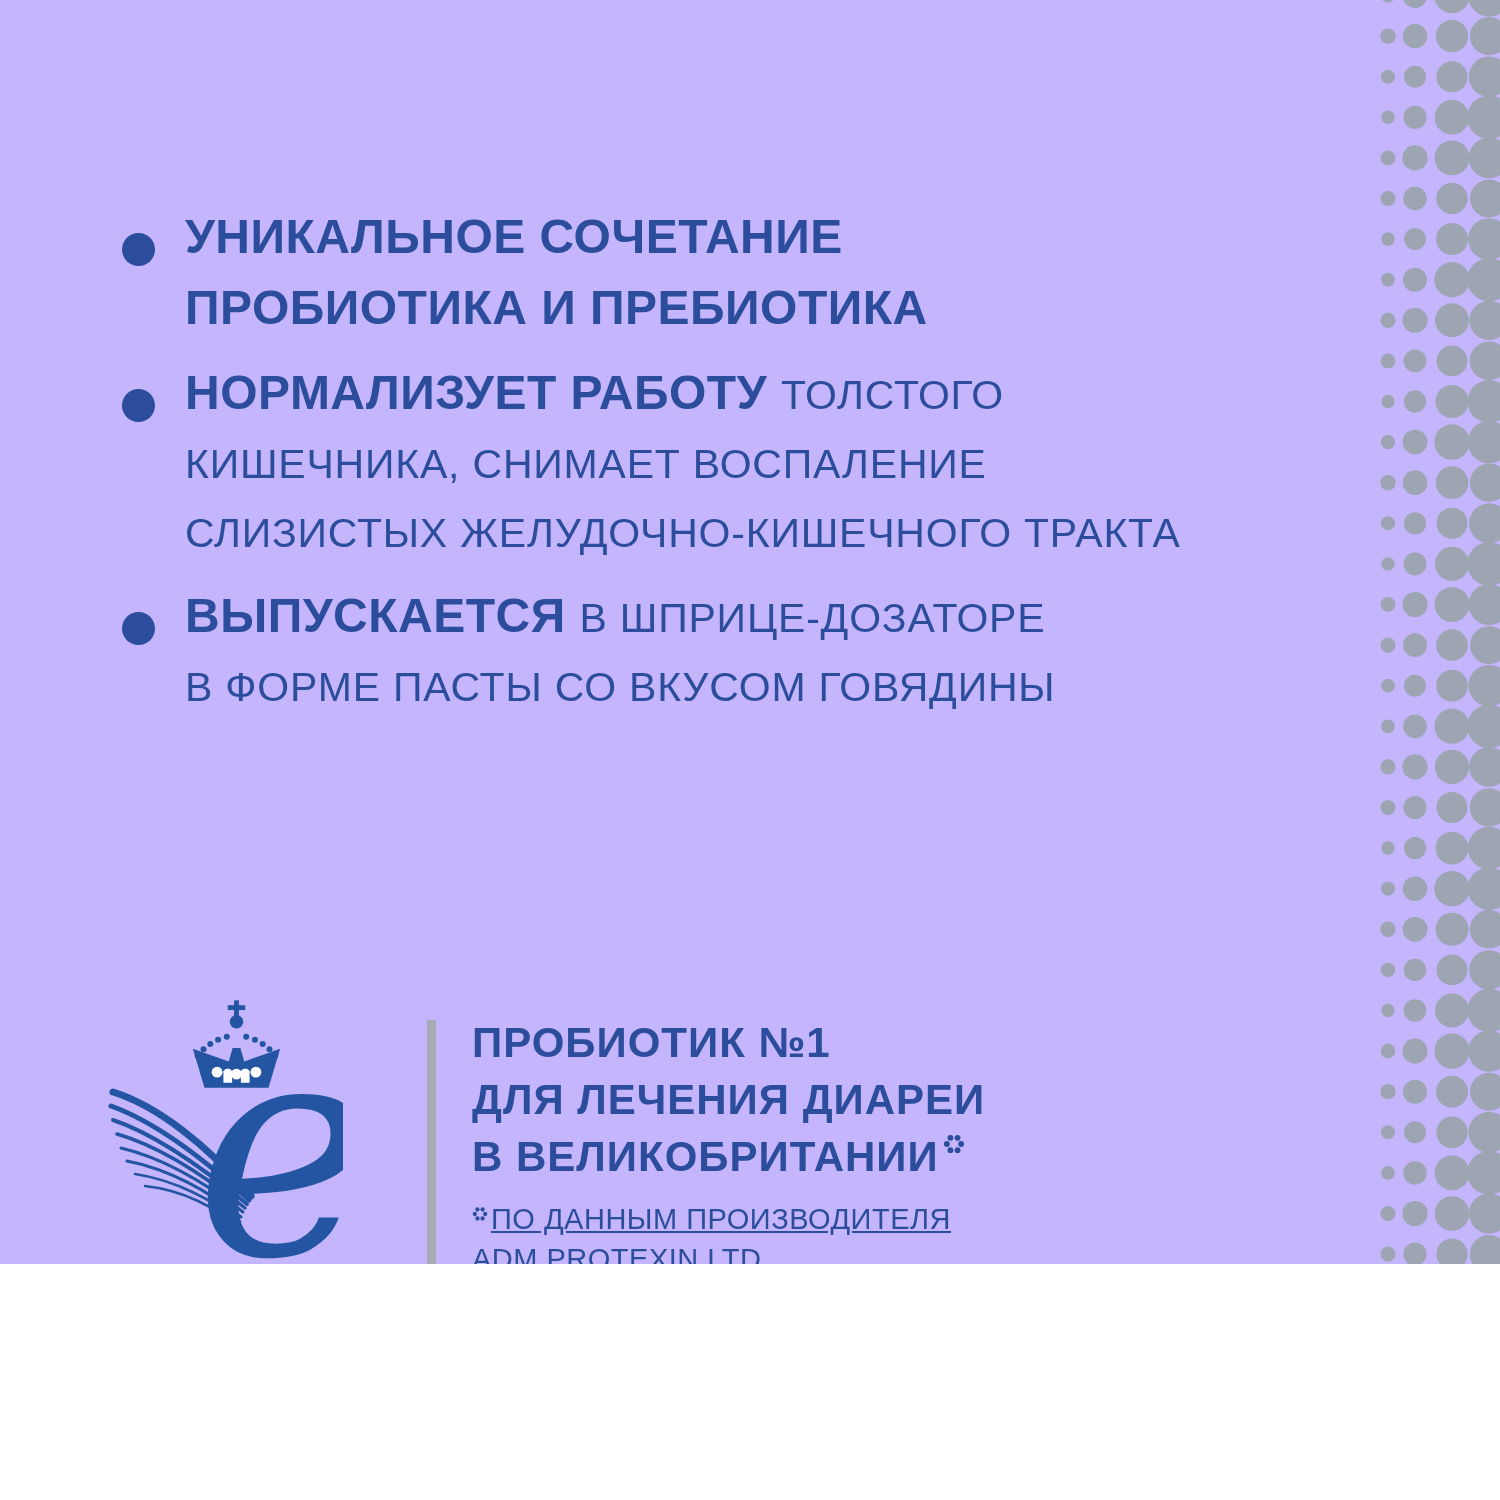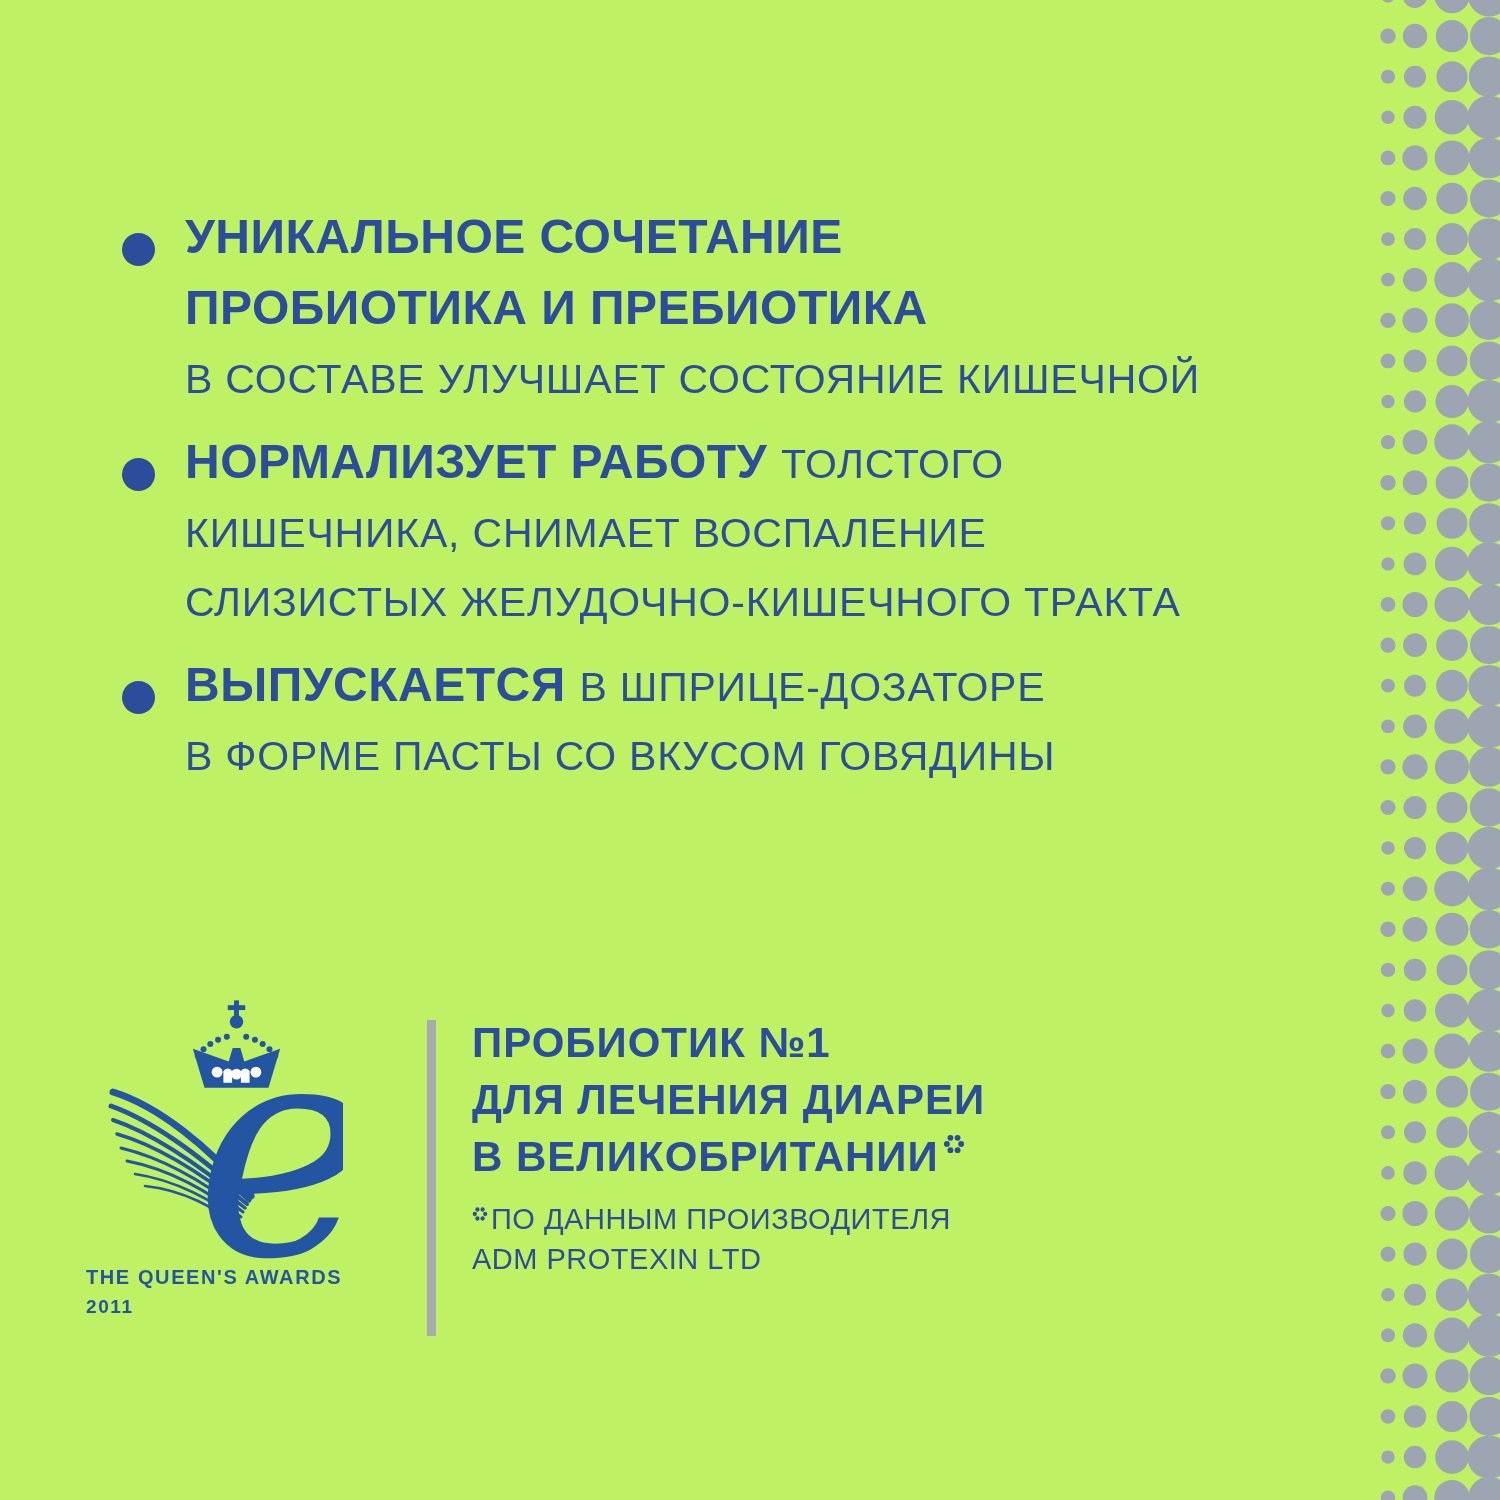--- a/index.html
+++ b/index.html
@@ -1,17 +1,17 @@
 <!DOCTYPE html>
 <html style="--accent: #2B4D9C; --logo-blue: #2355A2; --divider: #A8ABB2;"><head>
 <meta charset="utf-8">
 <style>
   html,body{margin:0;padding:0;background:#ffffff;}
   .canvas{
-    position:relative;width:1500px;height:1500px;background:#bef264;overflow:hidden;
+    position:relative;width:1500px;height:1264px;background:#c4b5fd;overflow:hidden;
     font-family:"Liberation Sans",sans-serif;
   }
   
   .dot-pattern{position:absolute;top:0;right:0;width:160px;height:1500px;}
   
   .bullets{position:absolute;left:122px;top:207px;width:1220px;margin:0;padding:0;list-style:none;}
   .bullet-item{position:relative;padding-left:63px;margin:0 0 14px 0;}
   .bullet-dot{position:absolute;left:0;top:26px;width:33px;height:33px;border-radius:50%;background:var(--accent);}
   .bullet-text .line{white-space:nowrap;line-height:60px;color:var(--accent);}
   .seg-bold{font-weight:bold;font-size:48px;letter-spacing:0.5px;}
@@ -21,21 +21,21 @@
   .winged-e-svg{position:absolute;left:103px;top:1076px;}
   .award-caption{position:absolute;left:86px;top:1262px;width:300px;text-align:left;color:var(--logo-blue);}
   .award-caption .cap-line{font-weight:bold;font-size:20px;letter-spacing:1.6px;line-height:30px;white-space:nowrap;}
   .award-caption .cap-year{font-weight:bold;font-size:19px;letter-spacing:1.6px;line-height:30px;}
   .v-divider{position:absolute;left:427px;top:1020px;width:9px;height:316px;background:var(--divider);}
   
   .claim{position:absolute;left:472px;top:1014px;color:var(--accent);}
   .claim-line{font-weight:bold;font-size:42px;line-height:57px;letter-spacing:1px;white-space:nowrap;}
   .claim .ast-sup{display:inline-block;position:relative;top:-16px;margin-left:4px;color:var(--accent);}
   .claim-footnote{margin-top:14px;font-size:29px;line-height:40px;letter-spacing:0.5px;color:var(--accent);}
-  .claim-footnote .fn-line{white-space:nowrap;}
+  .claim-footnote .fn-line{white-space:nowrap;text-decoration:underline;}
   .claim-footnote .ast-fn{display:inline-block;position:relative;top:-7px;margin-right:3px;}
   .ast-ring svg{display:inline-block;vertical-align:baseline;}
 </style>
 </head>
 <body>
 
 <div class="canvas">
 
   <svg class="dot-pattern" viewBox="1340 0 160 1500" width="160" height="1500" aria-hidden="true">
       <circle cx="1388" cy="-4.5" r="7.20" fill="#9DA5B2"></circle>
@@ -191,21 +191,20 @@
       <circle cx="1452" cy="1497.7" r="17.71" fill="#9DA5B2"></circle>
       <circle cx="1489" cy="1497.7" r="20.92" fill="#9DA5B2"></circle>
     </svg>
 
   <ul class="bullets">
       <li class="bullet-item">
         <span class="bullet-dot"></span>
         <div class="bullet-text">
           <div class="line"><span class="seg-bold">УНИКАЛЬНОЕ СОЧЕТАНИЕ</span></div>
           <div class="line"><span class="seg-bold">ПРОБИОТИКА И ПРЕБИОТИКА</span></div>
-          <div class="line"><span class="seg-reg">В СОСТАВЕ УЛУЧШАЕТ СОСТОЯНИЕ КИШЕЧНОЙ</span></div>
         </div>
       </li>
       <li class="bullet-item">
         <span class="bullet-dot"></span>
         <div class="bullet-text">
           <div class="line"><span class="seg-bold">НОРМАЛИЗУЕТ РАБОТУ </span><span class="seg-reg">ТОЛСТОГО</span></div>
           <div class="line"><span class="seg-reg">КИШЕЧНИКА, СНИМАЕТ ВОСПАЛЕНИЕ</span></div>
           <div class="line"><span class="seg-reg">СЛИЗИСТЫХ ЖЕЛУДОЧНО-КИШЕЧНОГО ТРАКТА</span></div>
         </div>
       </li>

